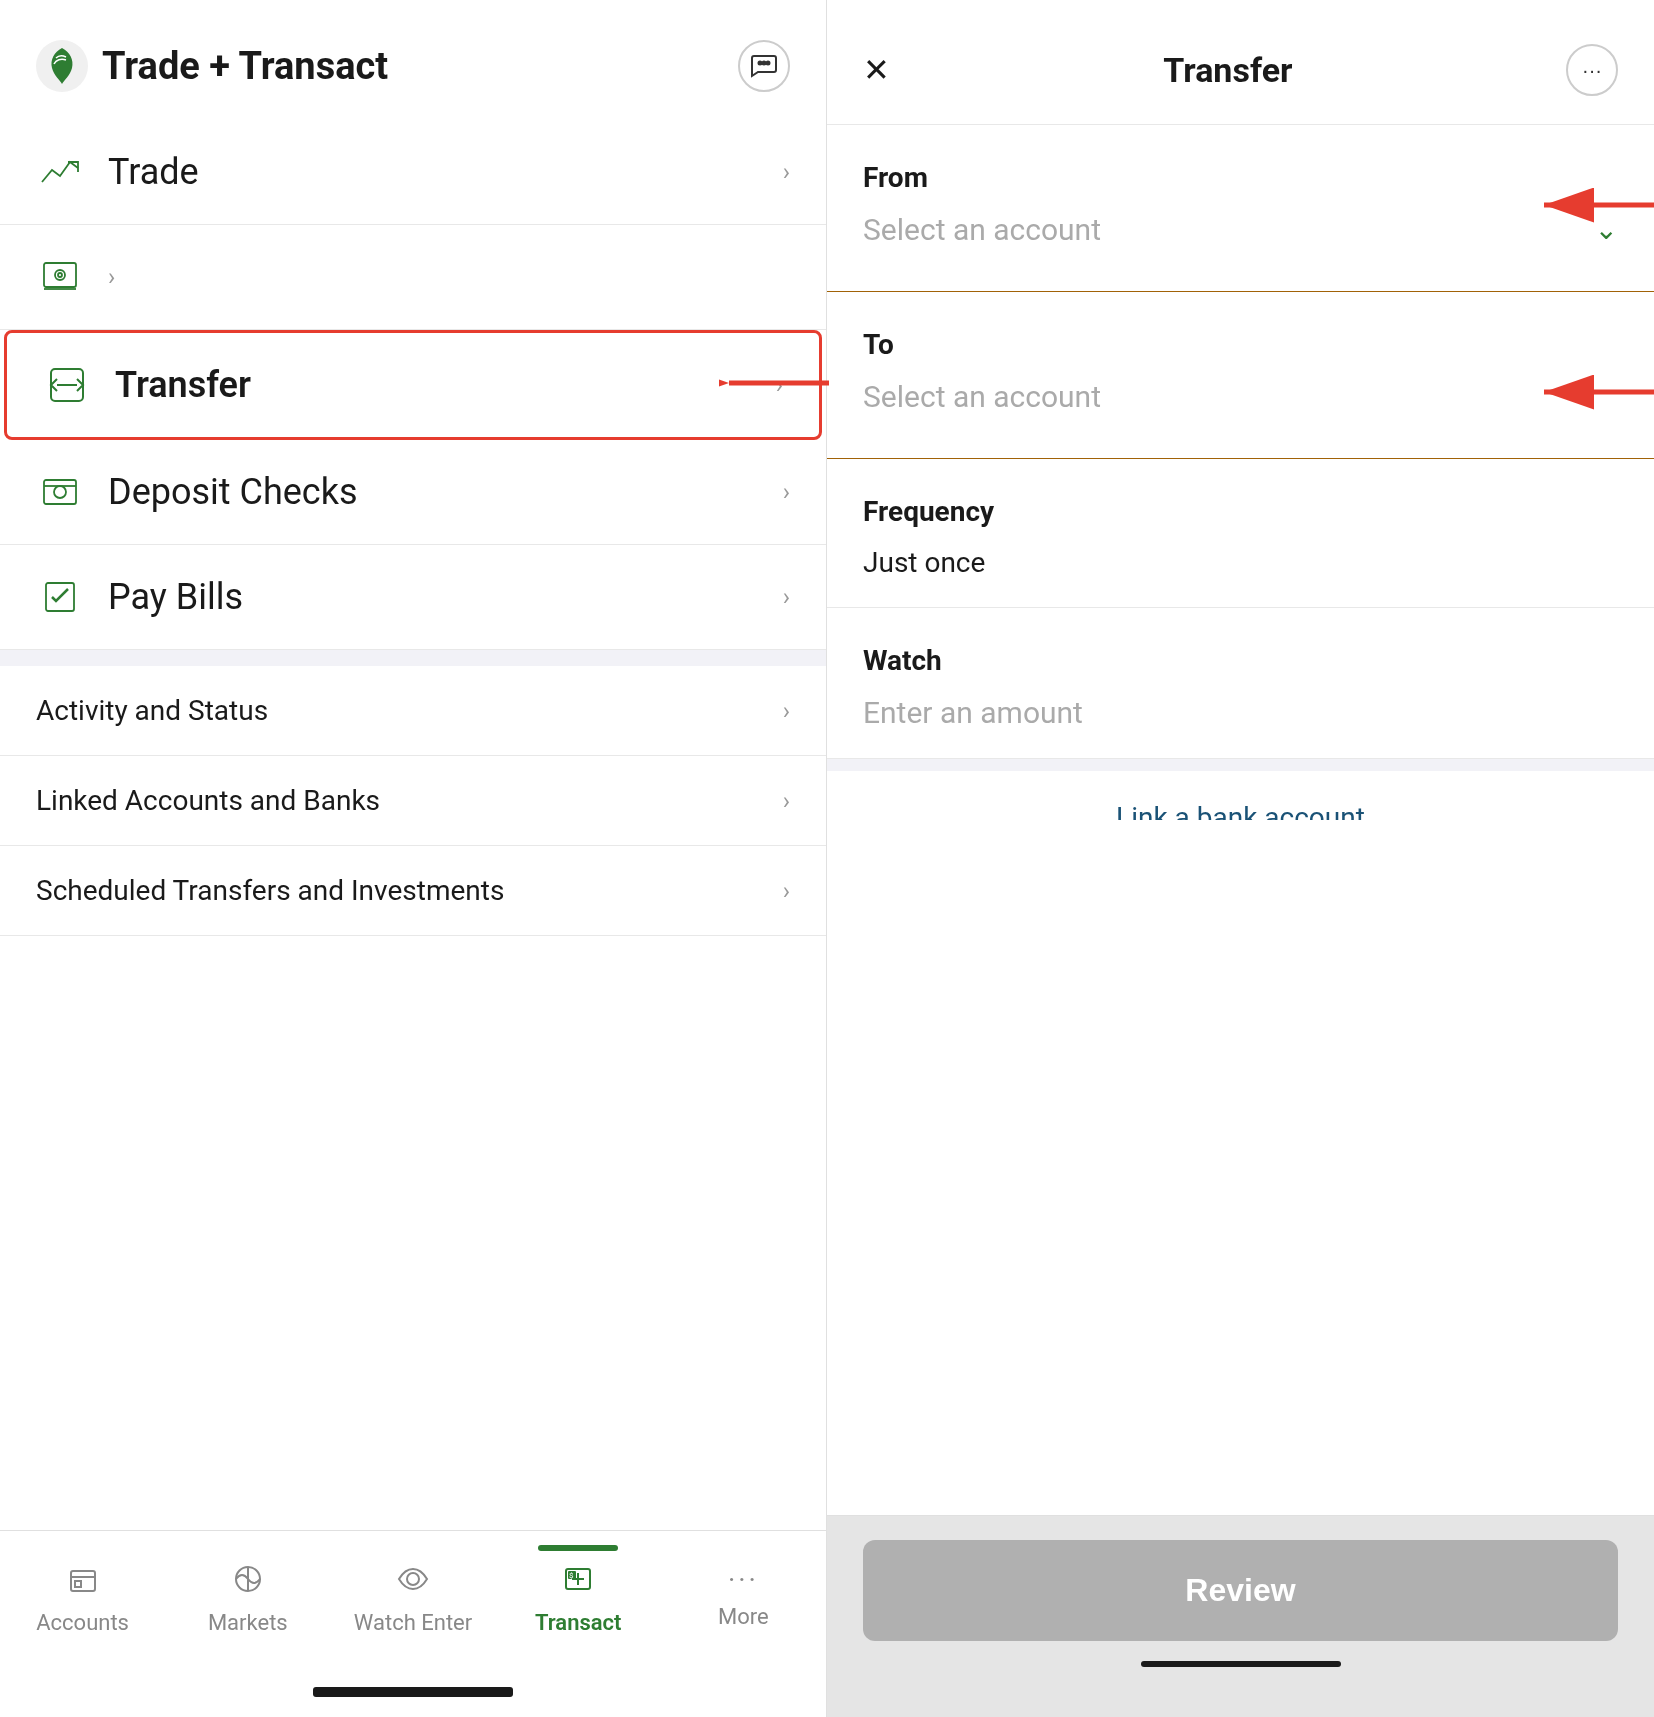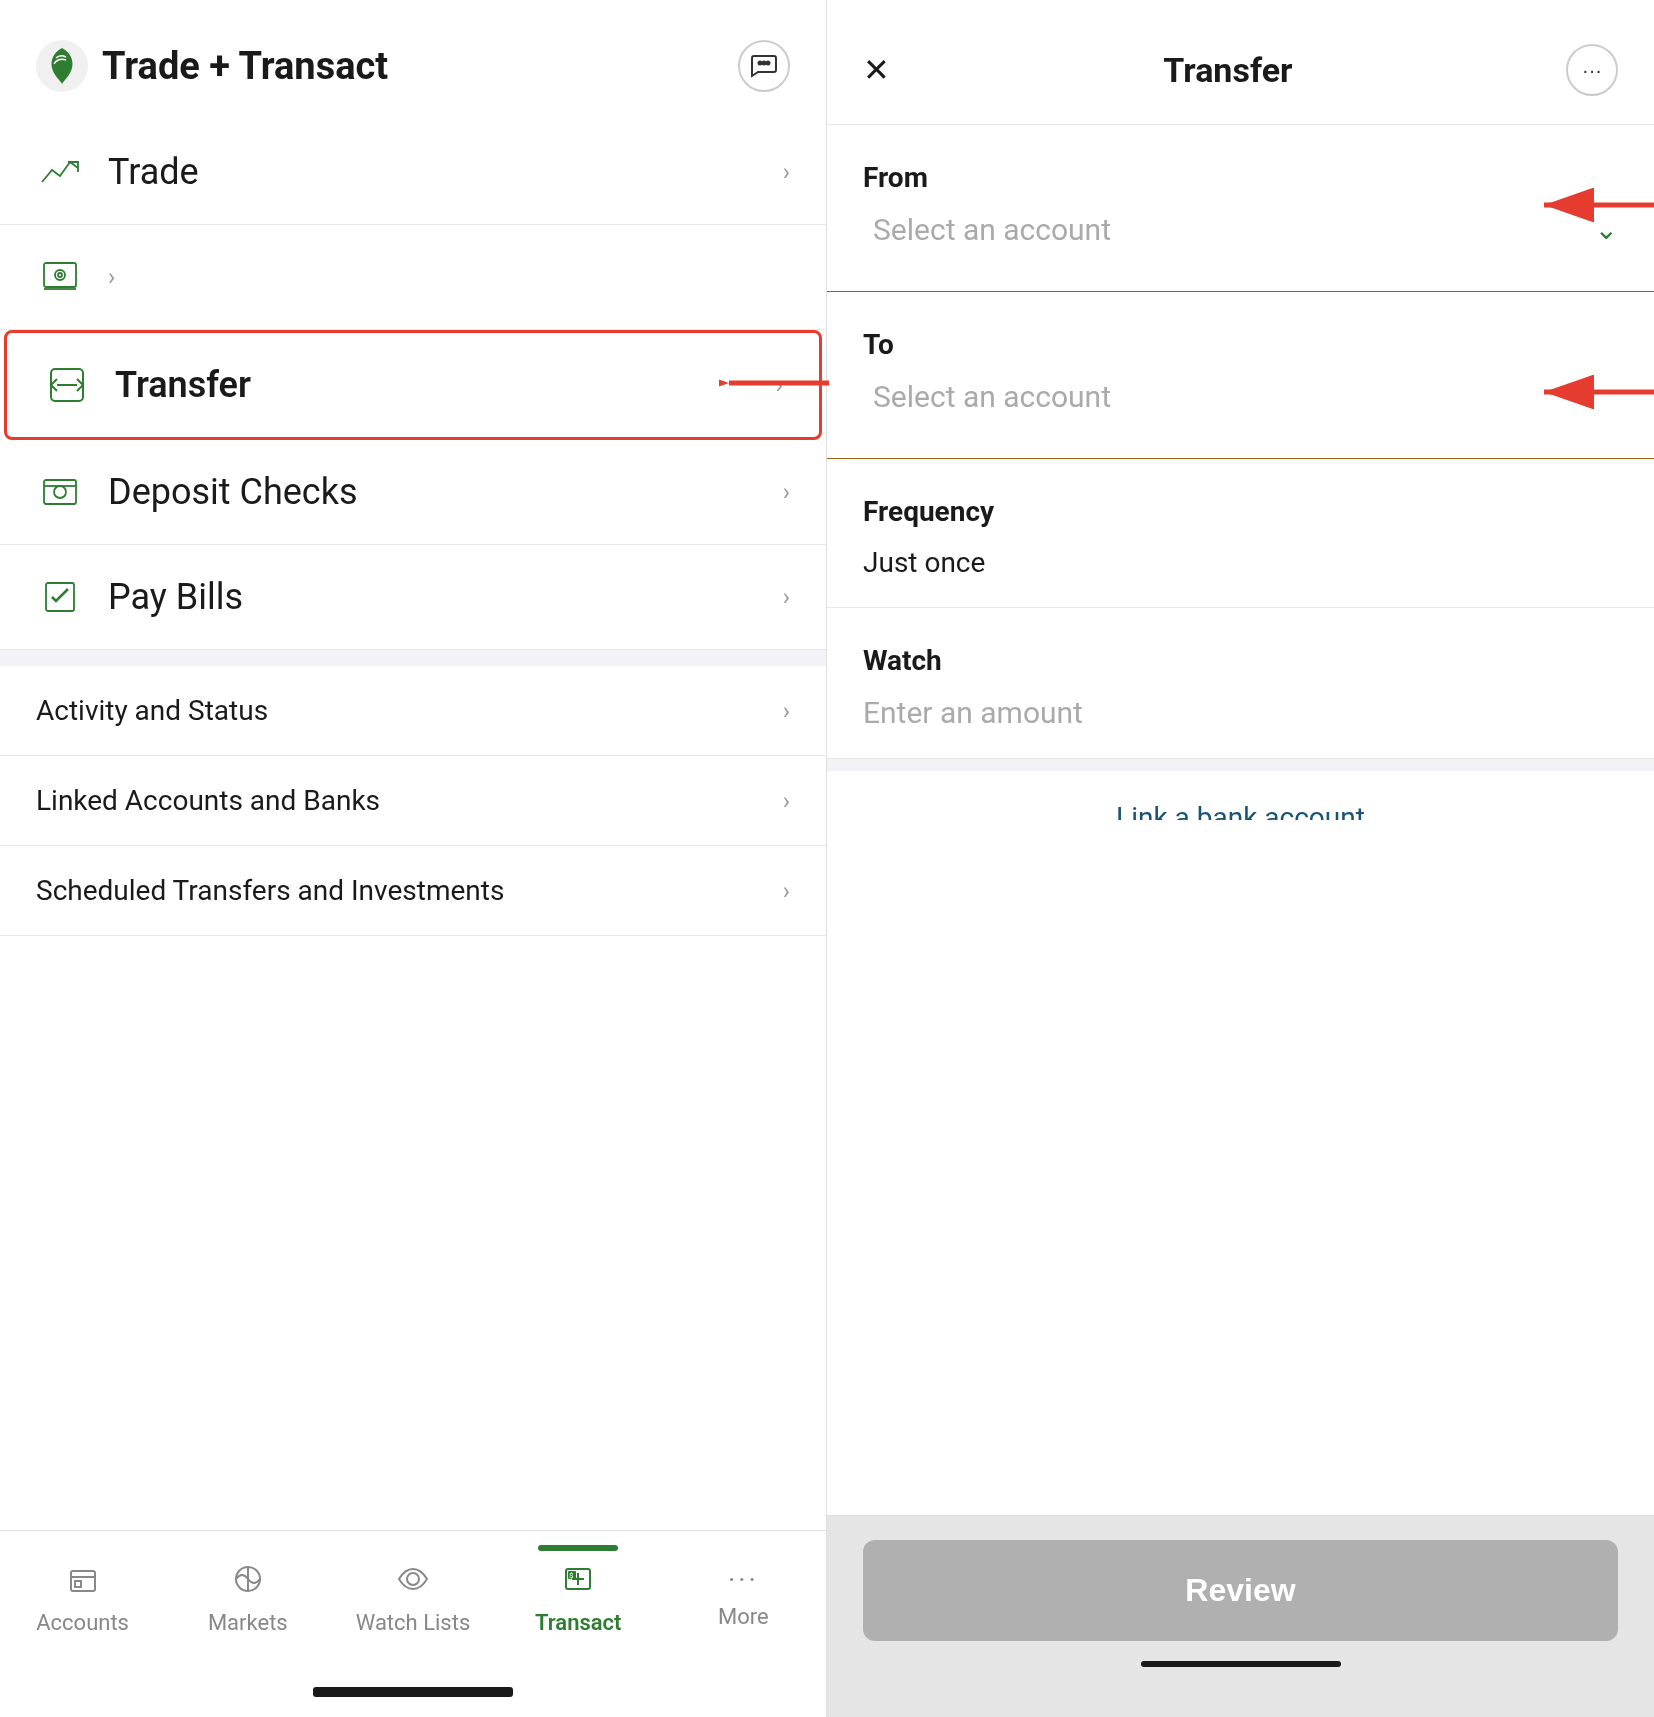--- a/index.html
+++ b/index.html
@@ -265,21 +265,20 @@
       padding: 0 0 24px 0;
       cursor: pointer;
       display: flex;
       align-items: center;
       justify-content: space-between;
     }
 
     .form-select-value {
       color: #aaa;
       font-size: 30px;
-      margin-left: 10px;
     }
 
     .form-select-arrow {
       color: #2e7d32;
       font-size: 28px;
     }
 
     .form-frequency-section {
       padding: 36px 36px 0;
       border-bottom: 1px solid #e8e8e8;
@@ -500,21 +499,21 @@
       </div>
       <span class="nav-label">Markets</span>
     </div>
     <div class="nav-item">
       <div class="nav-icon">
         <svg width="32" height="32" viewBox="0 0 32 32" fill="none" stroke="#888" stroke-width="2">
           <circle cx="16" cy="16" r="6"></circle>
           <path d="M2 16 Q8 6 16 6 Q24 6 30 16 Q24 26 16 26 Q8 26 2 16Z"></path>
         </svg>
       </div>
-      <span class="nav-label">Watch Lists</span>
+      <span class="nav-label">Watch Enter</span>
     </div>
     <div class="nav-item" style="position:relative;">
       <div style="position:absolute;top:-6px;left:50%;transform:translateX(-50%);" class="nav-active-bar"></div>
       <div class="nav-icon active">
         <svg width="32" height="32" viewBox="0 0 32 32" fill="none" stroke="#2e7d32" stroke-width="2">
           <rect x="4" y="6" width="24" height="20" rx="2"></rect>
           <path d="M10 16 h12"></path>
           <path d="M16 10 v12"></path>
           <rect x="6" y="8" width="8" height="8" rx="1" fill="#2e7d32" stroke="none"></rect>
           <text x="7" y="15" font-size="8" fill="white" stroke="none">$</text>

